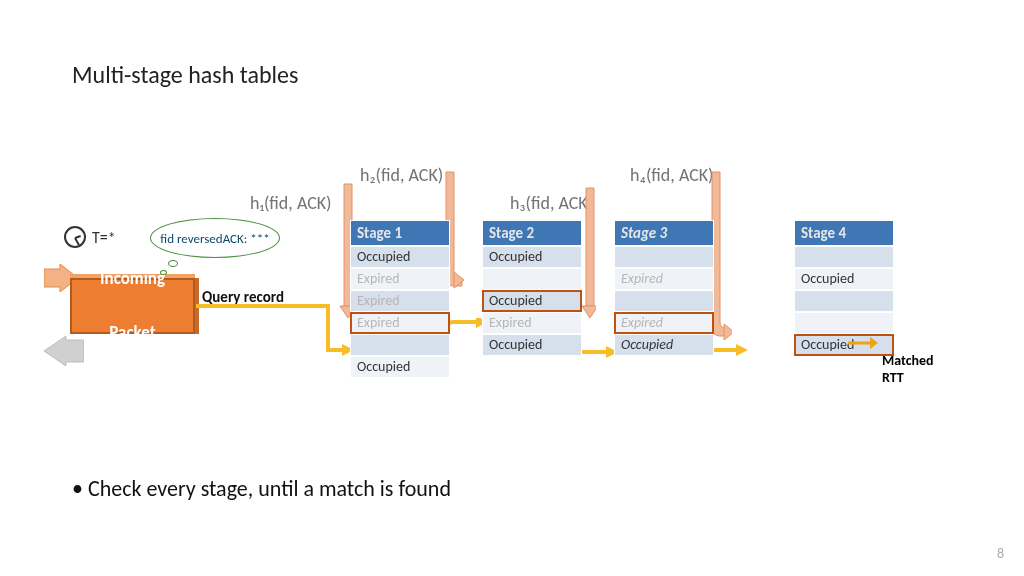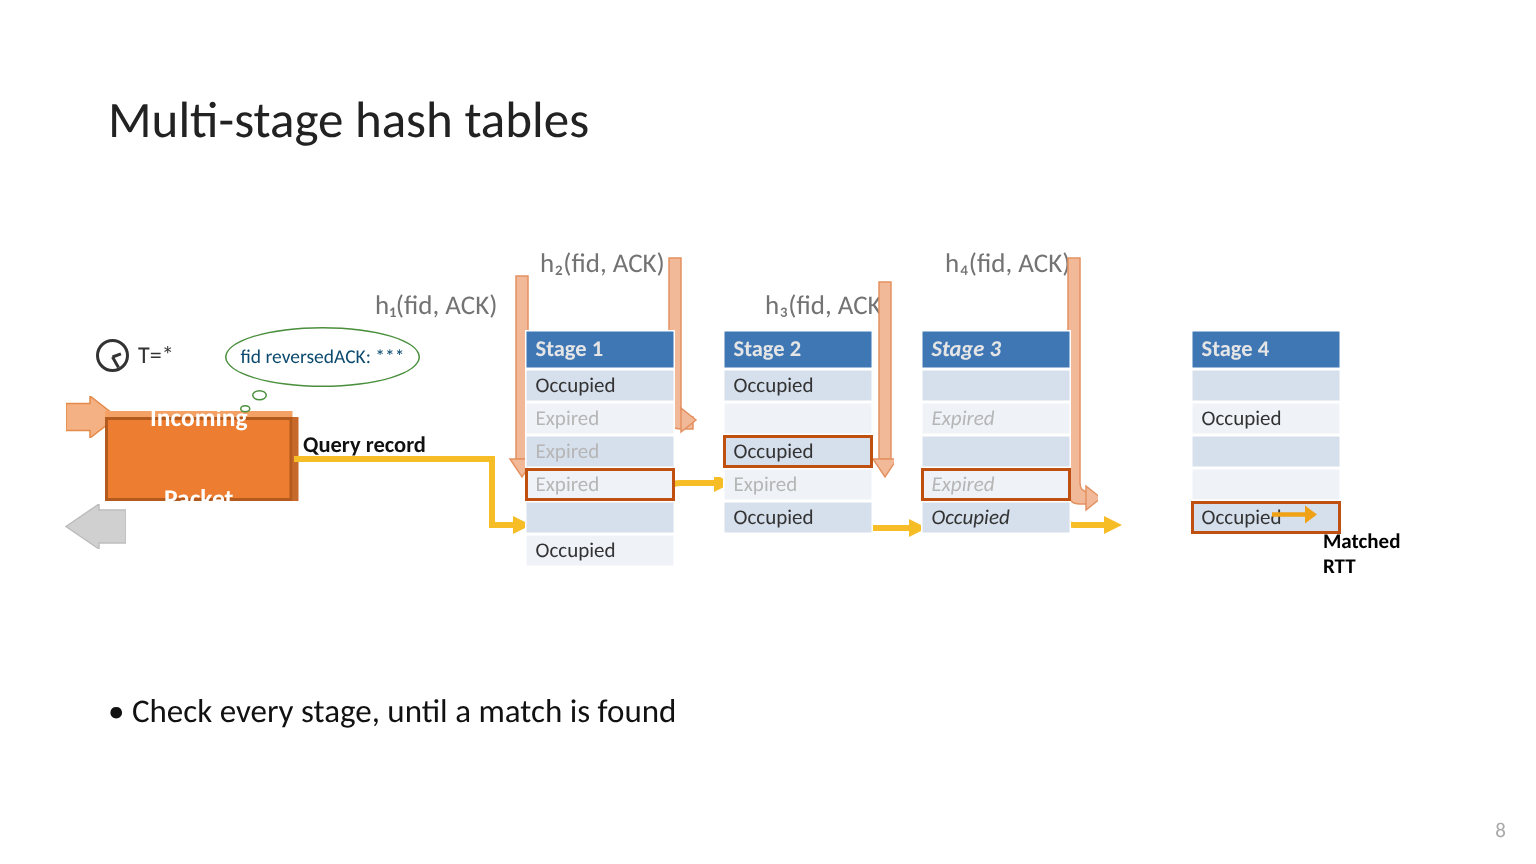--- a/index.html
+++ b/index.html
@@ -1,22 +1,22 @@
 <!DOCTYPE html>
 <html><head>
 <meta charset="utf-8">
 <style>
   * { box-sizing: border-box; margin: 0; padding: 0; }
   body {
     width: 1024px; height: 576px;
     font-family: "Segoe UI", Calibri, Arial, sans-serif;
     background: #fff; position: relative; overflow: hidden;
   }
-  .title { position: absolute; left: 72px; top: 60px; font-size: 34px; color: #222; }
-  .bullet { position: absolute; left: 72px; top: 460px; font-size: 22px; color: #111; }
+  .title { position: absolute; left: 72px; top: 60px; font-size: 24px; color: #222; }
+  .bullet { position: absolute; left: 72px; top: 475px; font-size: 22px; color: #111; }
   .slidenum { position: absolute; right: 20px; bottom: 14px; color: #aaa; font-size: 14px; }
 
   .diagram { position: absolute; left: 70px; top: 160px; width: 880px; height: 290px; }
 
   
   .hash { position: absolute; font-size: 18px; color: #737373; }
 
   
   .clock { position: absolute; left: -6px; top: 66px; display: flex; align-items: center; gap: 6px; font-size: 16px; color: #333; }
   .clockicon { width: 22px; height: 22px; border: 2px solid #333; border-radius: 50%; position: relative; }

